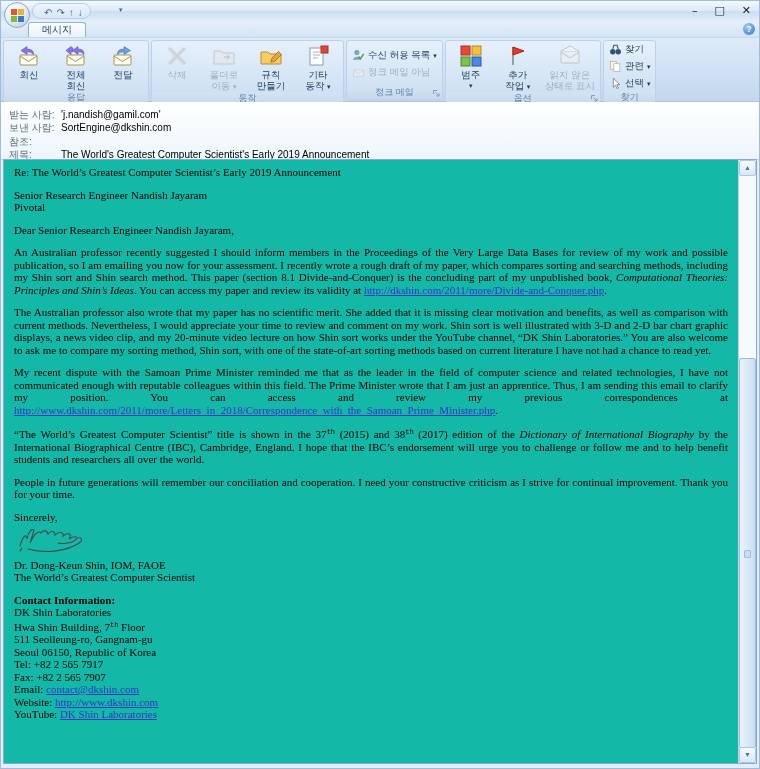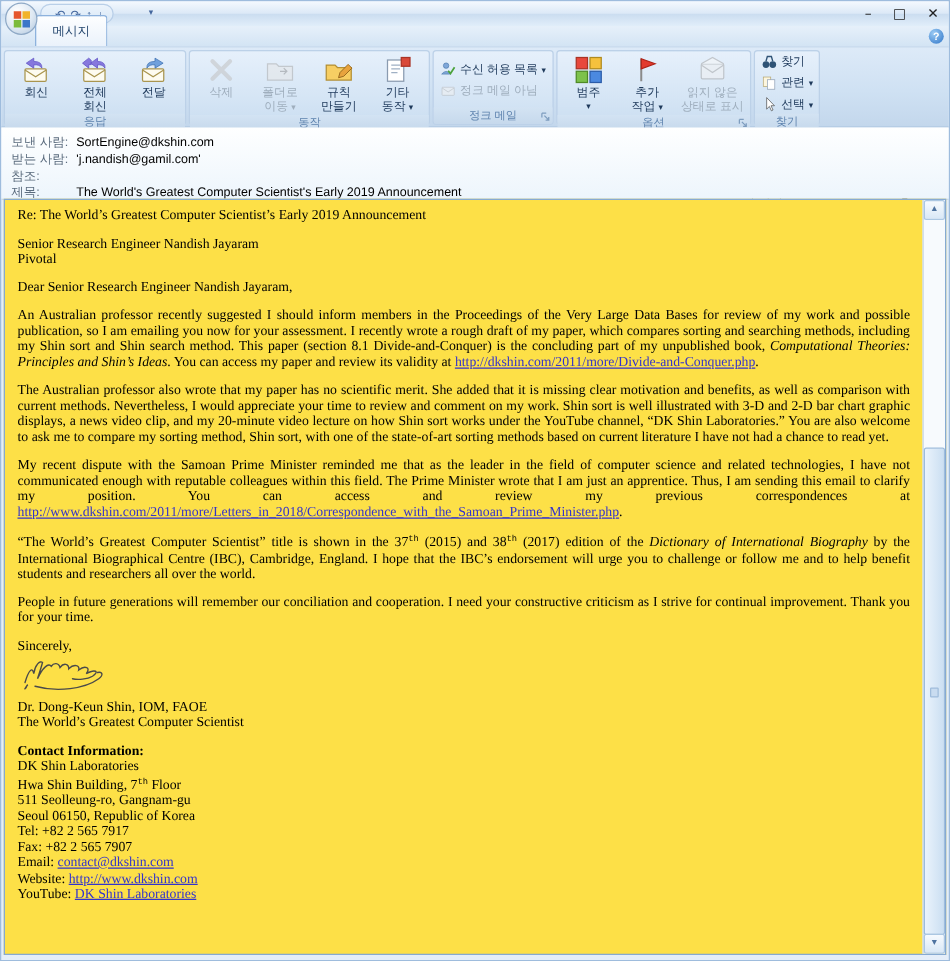--- a/index.html
+++ b/index.html
@@ -20,21 +20,21 @@
   .qat .g{font-size:10px;color:#44679E;line-height:12px;cursor:pointer;}
   .qat .sv{width:11px;height:11px;cursor:pointer;}
   .qat-more{position:absolute;left:118px;top:5px;font-size:7px;color:#44679E;cursor:pointer;}
   .wtitle{position:absolute;left:140px;right:90px;top:16px;height:20px;line-height:20px;
     text-align:center;font-size:10.5px;color:#3A4758;white-space:nowrap;overflow:hidden;}
   .winbtns{position:absolute;right:8px;top:1px;display:flex;gap:17px;}
   .winbtns span{font-size:11px;color:#222;line-height:18px;cursor:pointer;font-family:"DejaVu Sans",sans-serif;}
   
   .tabrow{position:relative;height:16px;background:linear-gradient(#E6F0FA,#D3E4F4);
     border-bottom:1px solid #C3D8EC;display:flex;align-items:flex-end;padding-left:27px;}
-  .tab{height:15px;box-sizing:border-box;padding:12px 13px;display:flex;align-items:center;
+  .tab{height:15px;box-sizing:border-box;padding:2px 13px;display:flex;align-items:center;
     background:linear-gradient(#FDFEFF,#EAF2FB);border:1px solid #8DB2DD;border-bottom:none;
     border-radius:3px 3px 0 0;font-size:10px;color:#24466E;cursor:pointer;}
   .helpbtn{position:absolute;right:4px;top:2px;width:12px;height:12px;border-radius:50%;
     background:radial-gradient(circle at 35% 30%,#9CCBF4,#2E75C8);color:#fff;font-size:8.5px;
     font-weight:bold;text-align:center;line-height:12px;cursor:pointer;}
   
   .ribbon{height:64px;box-sizing:border-box;display:flex;gap:2px;padding:2px 2px 1px 2px;
     background:linear-gradient(#DDEAF8,#CFE1F3 55%,#C3D7EC);border-bottom:1px solid #A9C4E0;}
   .group{box-sizing:border-box;border:1px solid #BCD1E8;border-radius:3px;display:flex;flex-direction:column;
     background:linear-gradient(#E6F0FB,#D5E5F5 65%,#CBDEF1);}
@@ -59,21 +59,21 @@
   
   .msghdr{position:relative;height:58px;box-sizing:border-box;padding:6px 8px 0 8px;
     background:linear-gradient(#FEFFFF,#EDF5FC);border-bottom:1px solid #C8DCEF;font-size:10px;}
   .hrow{display:flex;line-height:13.4px;}
   .hlabel{width:52px;color:#5A6B7D;flex:none;}
   .hvalue{color:#000;}
   .hdate{position:absolute;right:8px;top:10px;line-height:13.4px;margin-top:45px;}
   .hdate .hlabel{width:auto;margin-right:6px;}
   
   .bodywrap{position:absolute;left:2px;right:2px;top:158px;bottom:4px;
-    border:1px solid #86AAD1;background:#fde047;display:flex;}
+    border:1px solid #86AAD1;background:#14b8a6;display:flex;}
   .bodytext{flex:1;overflow:hidden;padding:6px 10px 0 10px;
     font-family:"Liberation Serif",serif;font-size:11px;line-height:12.5px;
     text-align:justify;color:#000;}
   .bodytext p{margin:0;}
   .blank{height:10px;}
   .bodytext a{color:#3333cc;text-decoration:underline;cursor:pointer;}
   .sup{font-size:7px;vertical-align:4px;font-family:Liberation Mono, monospace;}
   .sig{margin:1px 0 2px 2px;}
   
   .sbar{position:relative;width:17px;flex:none;background:#F7FAFD;border-left:1px solid #C5D6E8;}
@@ -259,26 +259,26 @@
             </div>
           </div>
         </div>
         <div class="gcaption">찾기</div>
       </div>
     </div>
 
   <div class="msghdr">
     <div>
         <div class="hrow">
+          <span class="hlabel">받는 사람:</span>
+          <span class="hvalue">'j.nandish@gamil.com'</span>
+        </div>
+        <div class="hrow">
           <span class="hlabel">보낸 사람:</span>
           <span class="hvalue">SortEngine@dkshin.com</span>
-        </div>
-        <div class="hrow">
-          <span class="hlabel">받는 사람:</span>
-          <span class="hvalue">'j.nandish@gamil.com'</span>
         </div>
         <div class="hrow">
           <span class="hlabel">참조:</span>
           <span class="hvalue"></span>
         </div>
         <div class="hrow">
           <span class="hlabel">제목:</span>
           <span class="hvalue">The World's Greatest Computer Scientist's Early 2019 Announcement</span>
         </div>
       </div>

